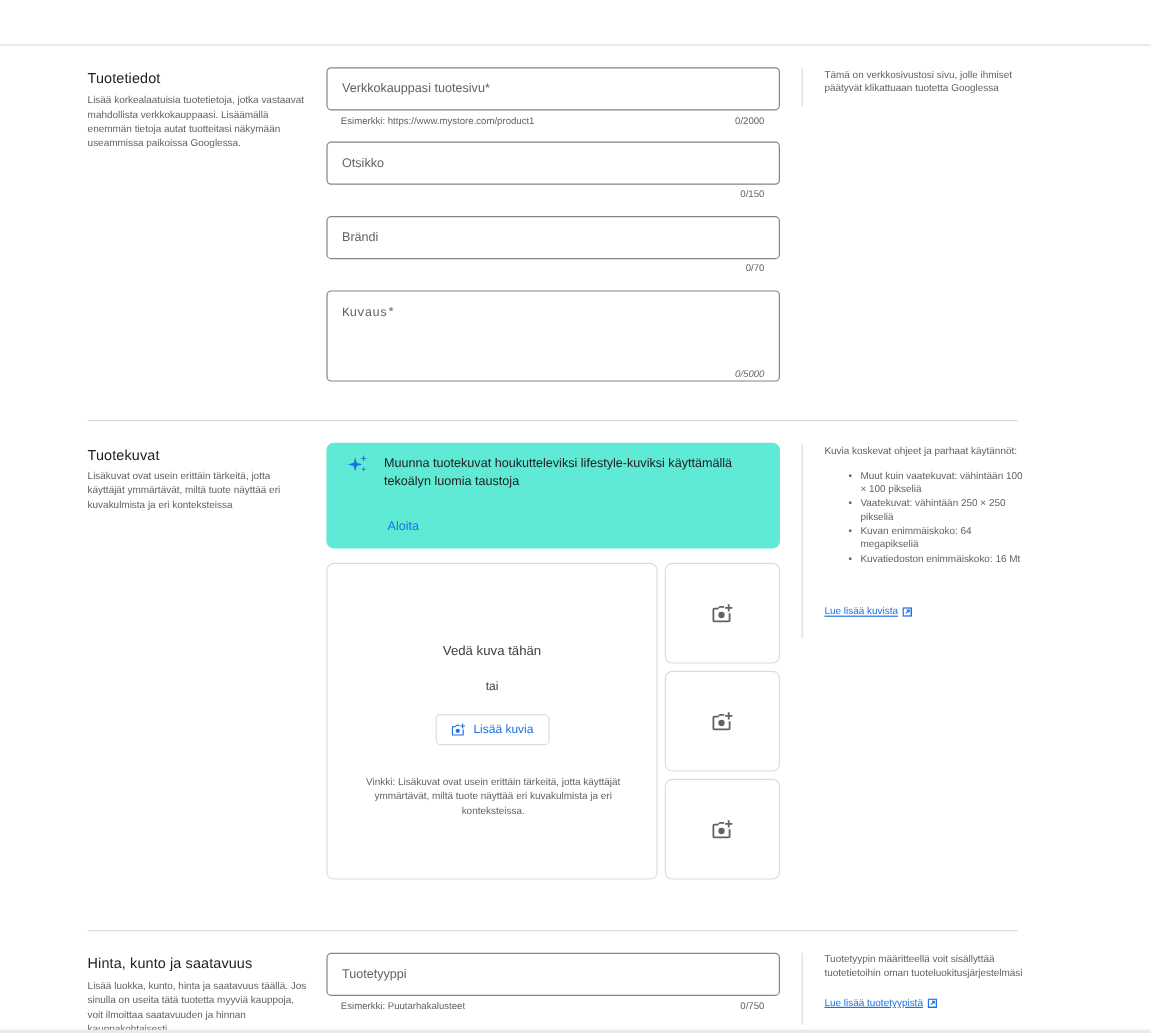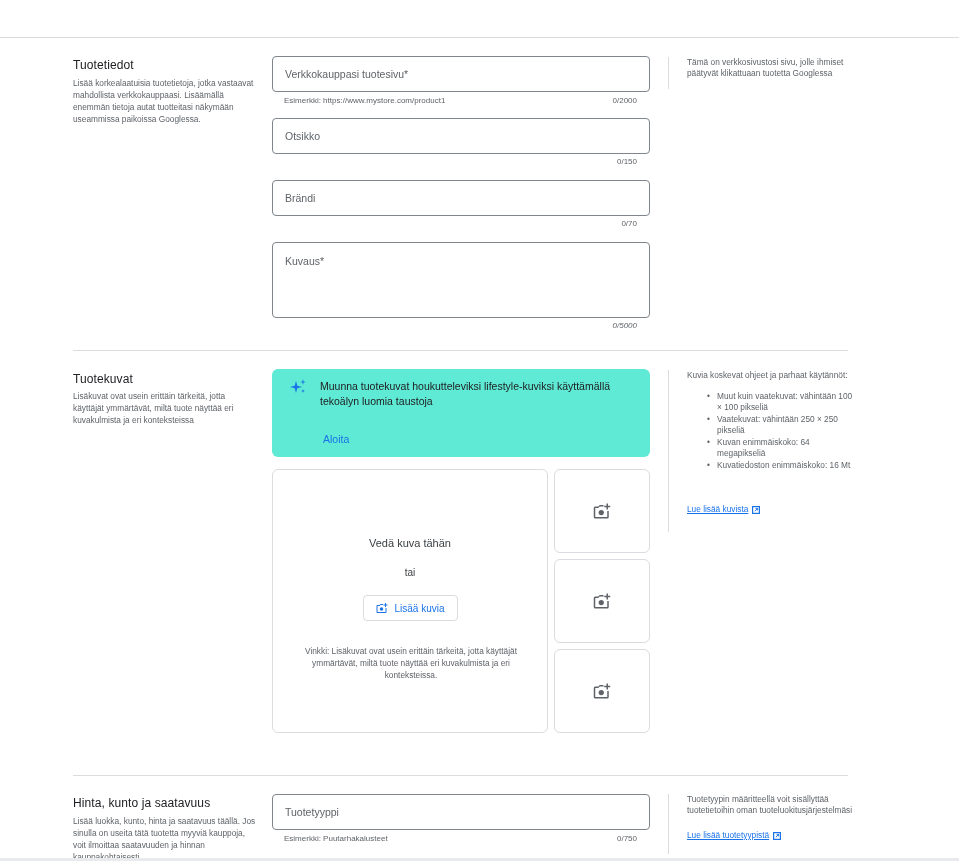--- a/index.html
+++ b/index.html
@@ -58,24 +58,24 @@
 <div class="field" style="top:118px;">
   <span class="field-label">Otsikko</span>
 </div>
 <div class="counter" style="top:157px;">0/150</div>
 
 <div class="field" style="top:180px;">
   <span class="field-label">Brändi</span>
 </div>
 <div class="counter" style="top:219px;">0/70</div>
 
-<div class="field tall" style="top:242px;">
+<div class="field tall" style="top:242px;font-family:Liberation Mono, monospace;">
   <span class="field-label">Kuvaus*</span>
 </div>
-<div class="counter" style="top:321px;font-style:italic;">0/5000</div>
+<div class="counter" style="top:307px;font-style:italic;">0/5000</div>
 
 <div class="help" style="top:57px; height:32px;">
   <span>Tämä on verkkosivustosi sivu, jolle ihmiset päätyvät klikattuaan tuotetta Googlessa</span>
 </div>
 
 <div class="section-divider" style="top:350px;"></div>
 
 <div class="sec-title" style="top:372px;">Tuotekuvat</div>
 <div class="sec-desc" style="top:390px;">Lisäkuvat ovat usein erittäin tärkeitä, jotta käyttäjät ymmärtävät, miltä tuote näyttää eri kuvakulmista ja eri konteksteissa</div>
 

